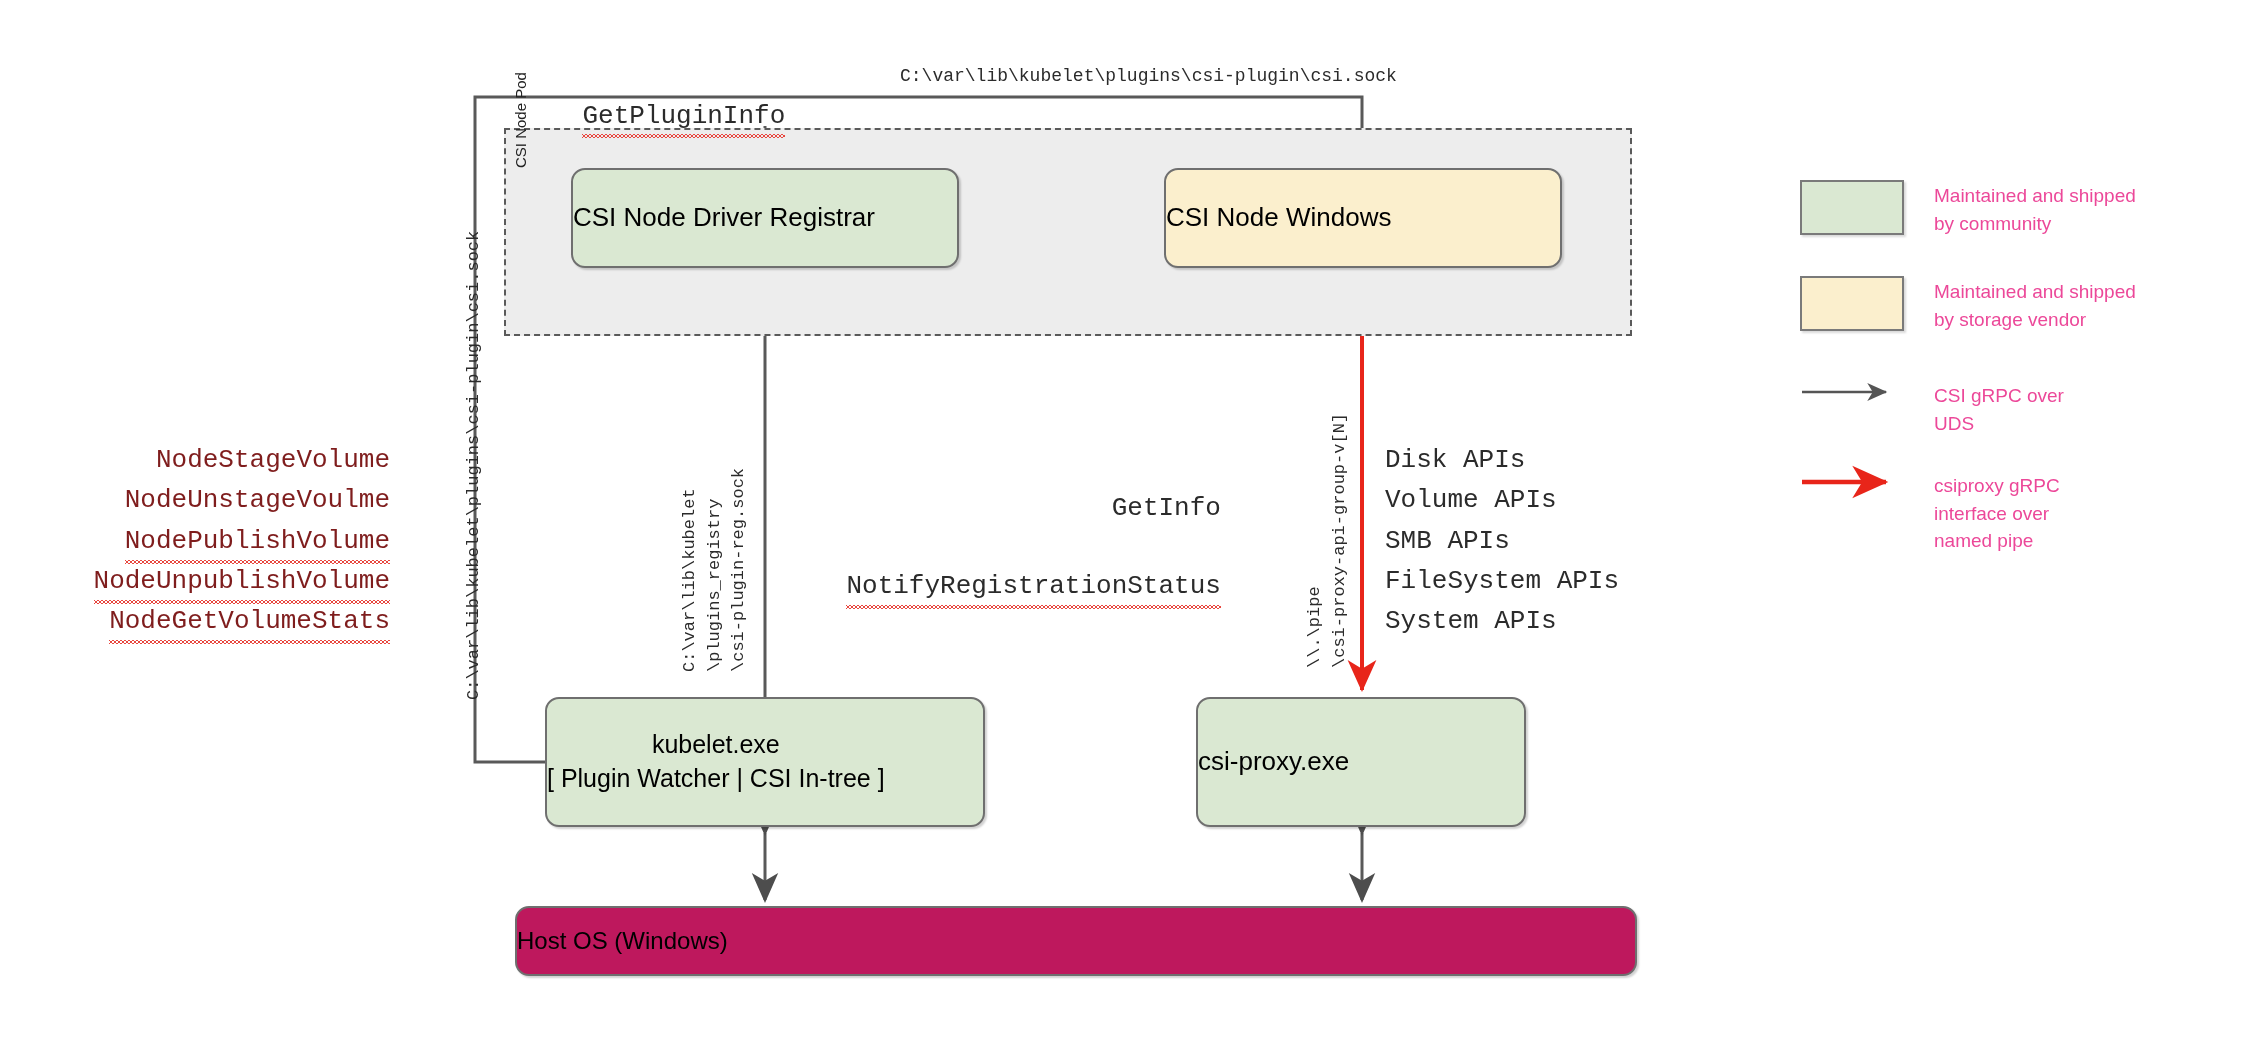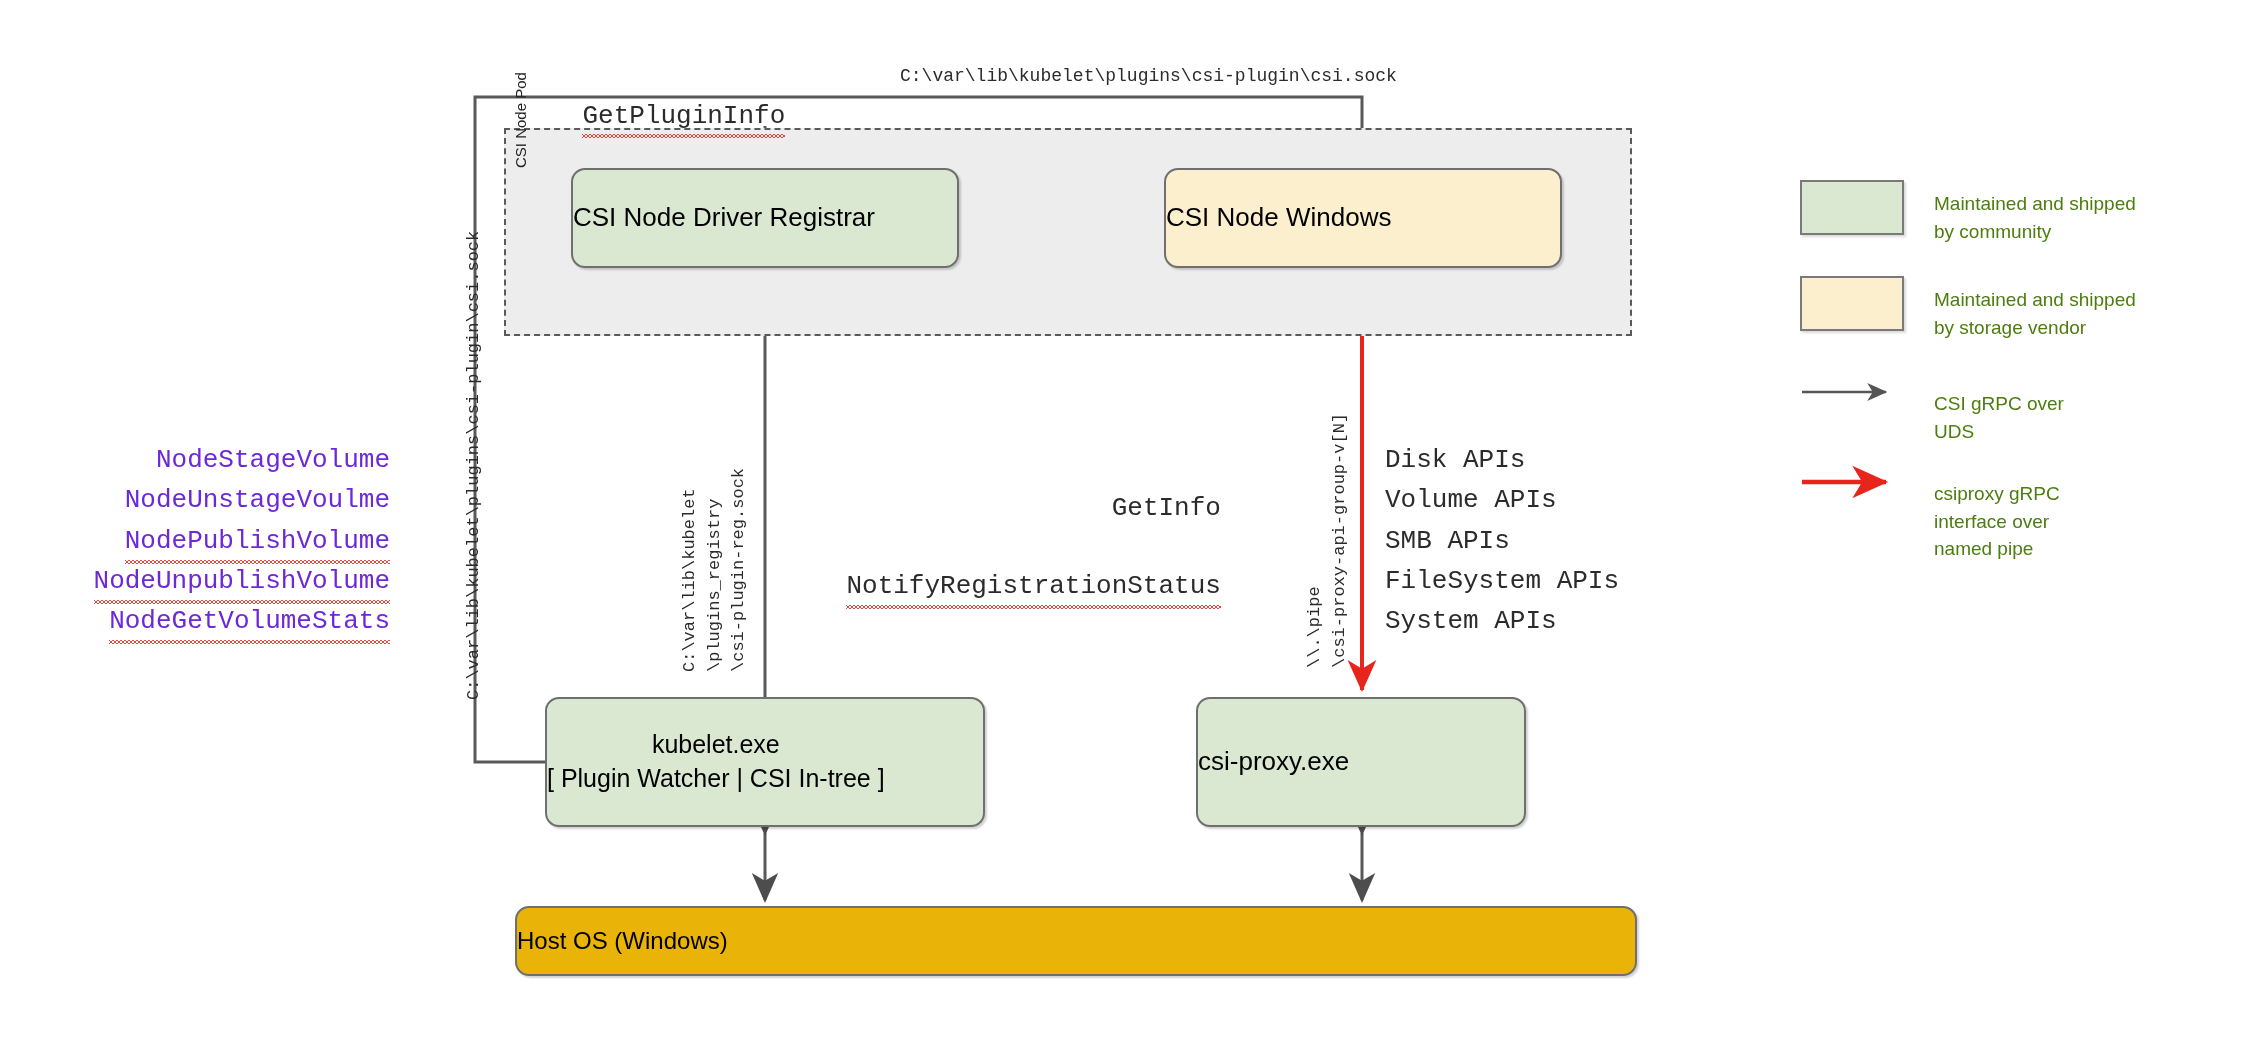--- a/index.html
+++ b/index.html
@@ -23,45 +23,45 @@
        font-size:15px;color:#222;
        transform:rotate(-90deg);transform-origin:left top;
        white-space:nowrap;}
 
   .node{position:absolute;box-sizing:border-box;border-radius:14px;
         border:2px solid #6f6f6f;display:flex;align-items:center;
         justify-content:flex-start;text-align:center;line-height:1.35;
         box-shadow:2px 2px 2px rgba(0,0,0,.18);}
   .green{background:#dae8d2;}
   .yellow{background:#fbefcd;}
-  .blue{background:#eab308;}
+  .blue{background:#be185d;}
 
   .n-registrar{left:571px;top:168px;width:388px;height:100px;font-size:26px;}
   .n-plugin{left:1164px;top:168px;width:398px;height:100px;font-size:26px;}
   .n-kubelet{left:545px;top:697px;width:440px;height:130px;font-size:25px;}
   .n-proxy{left:1196px;top:697px;width:330px;height:130px;font-size:26px;}
   .n-hostos{left:515px;top:906px;width:1122px;height:70px;font-size:24px;}
 
   .lbl{position:absolute;white-space:pre;font-size:21px;line-height:1.45;color:#2b2b2b;}
   .vlbl{position:absolute;font-size:17px;line-height:1.45;color:#2b2b2b;
         white-space:pre;transform:rotate(-90deg);transform-origin:left top;}
 
   .getplugininfo{left:520px;top:60px;font-size:26px;}
   .sockpath-top{left:900px;top:63px;font-size:18px;}
   .getinfo{left:784px;top:450px;font-size:26px;line-height:1.5;text-align:right;}
   .apilist{left:1385px;top:440px;font-size:26px;line-height:1.55;}
   .nodeapis{position:absolute;left:60px;top:440px;width:330px;text-align:right;
-            font-size:26px;line-height:1.55;color:#6d28d9;}
+            font-size:26px;line-height:1.55;color:#7f1d1d;}
 
   
   .legend{position:absolute;left:1800px;top:180px;width:420px;}
   .lg-row{position:absolute;display:flex;align-items:flex-start;gap:30px;}
   .lg-swatch{width:104px;height:55px;border:2px solid #7a7a7a;box-sizing:border-box;
              box-shadow:2px 2px 2px rgba(0,0,0,.15);}
-  .lg-text{font-size:19px;line-height:1.45;color:#4d7c0f;white-space:pre-line;padding-top:2px;margin-top:8px;}
+  .lg-text{font-size:19px;line-height:1.45;color:#ec4899;white-space:pre-line;padding-top:2px;}
   .lg-arrowbox{width:104px;height:24px;position:relative;}
 </style>
 </head>
 <body>
 
 <div class="stage">
 
   <svg class="wires">
     <defs>
       <marker id="ah-grey" markerWidth="12" markerHeight="12" refX="9" refY="5" orient="auto" markerUnits="strokeWidth">

